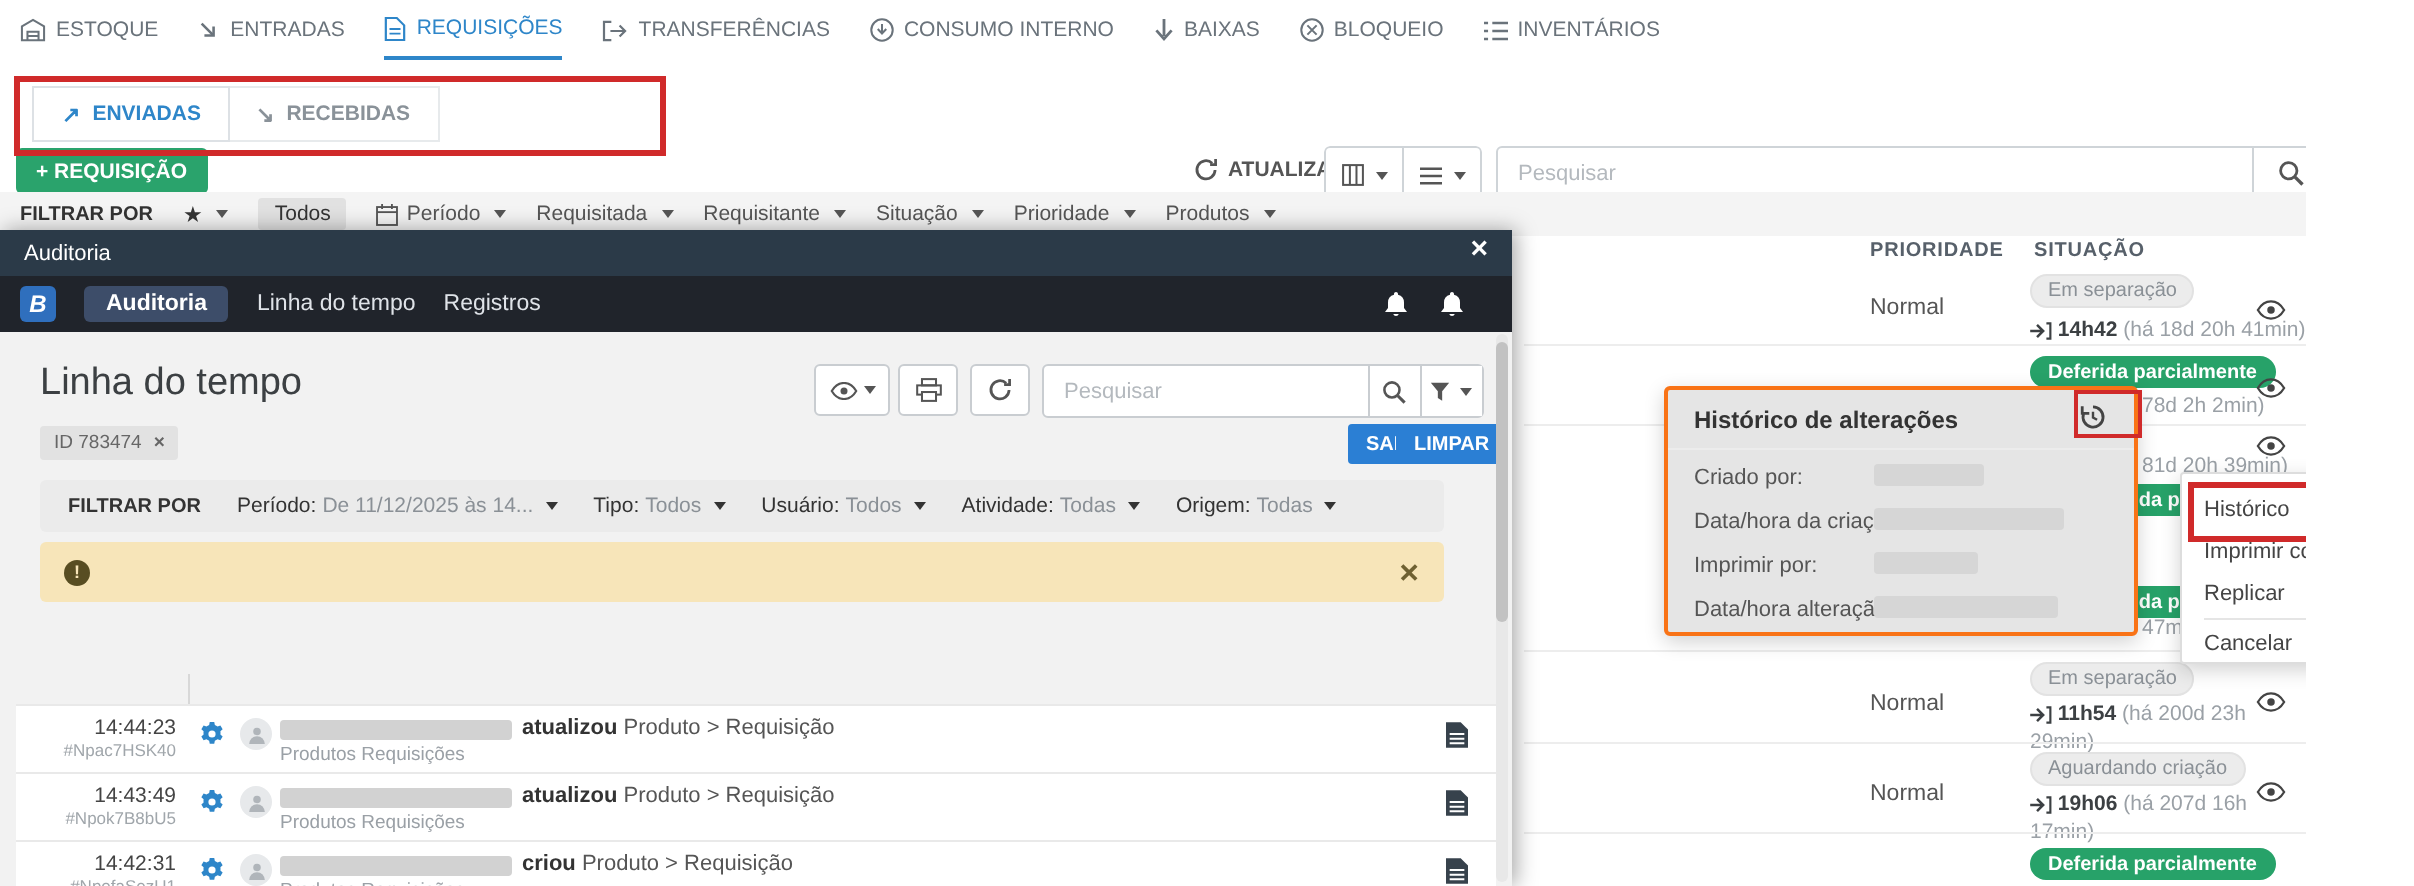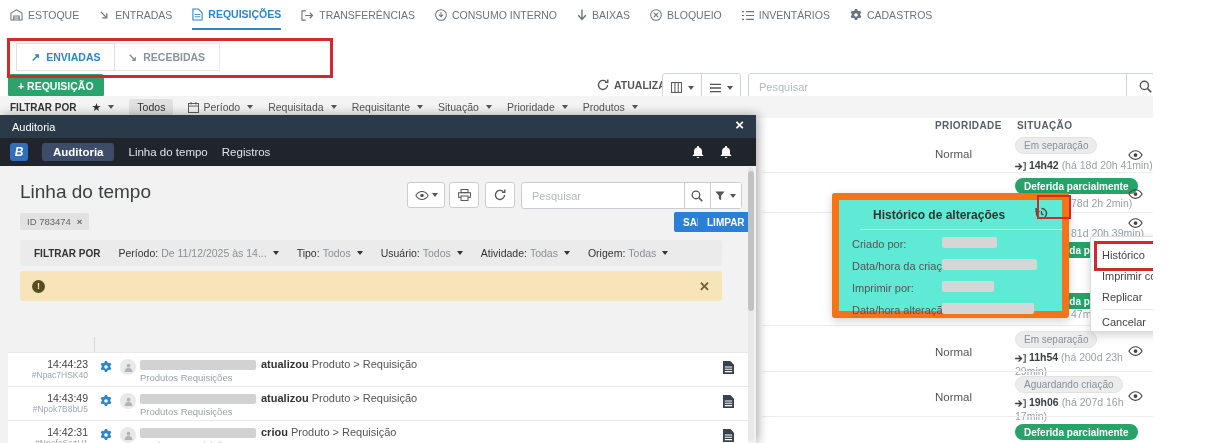--- a/index.html
+++ b/index.html
@@ -3,21 +3,21 @@
 <meta charset="utf-8">
 <style>
   html,body{margin:0;padding:0;background:#fff;font-family:"Liberation Sans",sans-serif;}
   #page{position:relative;width:1153px;height:443px;background:#fff;overflow:hidden;font-family:"Liberation Sans",sans-serif;}
   .abs{position:absolute;}
   .ic{display:inline-block;vertical-align:middle;flex:none;}
   svg{display:inline-block;vertical-align:middle;}
   
   .topnav{position:absolute;top:0;left:0;width:1207px;height:30px;display:flex;align-items:center;gap:20px;padding-left:10px;background:#fff;}
   .nav-item{display:flex;align-items:center;gap:5px;font-size:10.5px;color:#6a737b;height:28px;cursor:pointer;white-space:nowrap;}
-  .nav-item.active{color:#2e86c9;border-bottom:2px solid #2e86c9;font-weight:bold;}
+  .nav-item.active{color:#2e86c9;border-bottom:2px solid #2e86c9;font-weight:normal;}
   
   .tab{position:absolute;display:flex;align-items:center;gap:6px;font-size:10.5px;font-weight:bold;height:26px;padding:0 14px;background:#fff;border:1px solid #dde1e5;}
   .tab-arrow{font-size:11px;}
   
   .btn-green{position:absolute;background:#2aa36c;color:#fff;font-size:10.5px;font-weight:bold;border:none;border-radius:3px;height:23px;padding:0 10px;cursor:pointer;}
   .tool-btn{display:flex;align-items:center;justify-content:center;gap:3px;background:#fff;border:1px solid #cfd4d8;height:27px;color:#555;cursor:pointer;}
   .chev{width:0;height:0;border-left:3.5px solid transparent;border-right:3.5px solid transparent;border-top:4px solid currentColor;display:inline-block;margin-left:3px;}
   .searchwrap{position:absolute;display:flex;align-items:stretch;border:1px solid #cfd4d8;border-radius:3px;background:#fff;height:27px;box-sizing:border-box;}
   .searchwrap input{flex:1;border:none;outline:none;font-size:11px;color:#555;padding:0 10px;font-family:"Liberation Sans",sans-serif;background:transparent;}
   .searchwrap input::placeholder{color:#b4b9be;}
@@ -61,21 +61,21 @@
   .tl-time .t{font-size:10.5px;color:#444;}
   .tl-time .id{font-size:8.5px;color:#a0a6ab;}
   .tl-gear{position:absolute;left:92px;top:8px;color:#2e86c9;}
   .tl-av{position:absolute;left:112px;top:6px;width:16px;height:16px;border-radius:50%;background:#e7e9eb;display:flex;align-items:center;justify-content:center;color:#b0b5ba;}
   .blurbox{position:absolute;left:132px;top:7px;width:116px;height:10px;background:#d2d2d2;border-radius:2px;}
   .tl-act{position:absolute;left:253px;top:5px;font-size:11px;color:#555;white-space:nowrap;}
   .tl-act b{color:#333;}
   .tl-cat{position:absolute;left:132px;top:19px;font-size:9.5px;color:#9aa0a6;}
   .tl-file{position:absolute;right:14px;top:8px;color:#37424c;}
   
-  .popup{position:absolute;left:832px;top:193px;width:237px;height:125px;background:#5eead4;border:7px solid #f97316;border-radius:3px;box-shadow:0 3px 10px rgba(0,0,0,.18);z-index:20;box-sizing:border-box;padding-left:21px;}
+  .popup{position:absolute;left:832px;top:193px;width:237px;height:125px;background:#e5e5e5;border:2px solid #f97316;border-radius:3px;box-shadow:0 3px 10px rgba(0,0,0,.18);z-index:20;box-sizing:border-box;}
   .popup h4{margin:0;font-size:12px;color:#333;padding:8px 0 7px 13px;border-bottom:1px solid #ececec;}
   .prow{position:absolute;left:13px;font-size:11px;color:#555;}
   .pblur{position:absolute;height:11px;background:#d6d6d6;border-radius:2px;}
   .menu{position:absolute;left:1090px;top:236px;width:117px;height:96px;background:#fff;border:1px solid #ddd;border-radius:2px;box-shadow:0 3px 10px rgba(0,0,0,.18);z-index:25;box-sizing:border-box;}
   .menu-item{position:absolute;left:11px;font-size:11px;color:#444;cursor:pointer;white-space:nowrap;}
   .menu-div{position:absolute;left:11px;width:95px;height:1px;background:#e5e5e5;}
   .redbox{position:absolute;border:3px solid #d02a2a;z-index:30;pointer-events:none;}
   .scrollbar{position:absolute;right:2px;top:52px;width:6px;height:274px;background:#e8e8e8;border-radius:3px;}
   .scrollthumb{position:absolute;left:0;top:4px;width:6px;height:140px;background:#c2c2c2;border-radius:3px;}
 </style>
@@ -226,26 +226,20 @@
         <svg class="ic" width="12" height="12">
           <use href="#i-block"></use>
         </svg>
         <span>BLOQUEIO</span>
       </div>
     <div class="nav-item">
         <svg class="ic" width="12" height="11">
           <use href="#i-listcheck"></use>
         </svg>
         <span>INVENTÁRIOS</span>
-      </div>
-    <div class="nav-item">
-        <svg class="ic" width="12" height="12">
-          <use href="#i-gear"></use>
-        </svg>
-        <span>CADASTROS</span>
       </div>
   </div>
 
   <div class="tab" style="left:16px;top:43px;color:#2e86c9;z-index:2;">
     <span class="tab-arrow">↗</span>
     <span>ENVIADAS</span>
   </div>
   <div class="tab" style="left:113px;top:43px;color:#8a9299;border-color:#e7eaec;">
     <span class="tab-arrow">↘</span>
     <span>RECEBIDAS</span>

